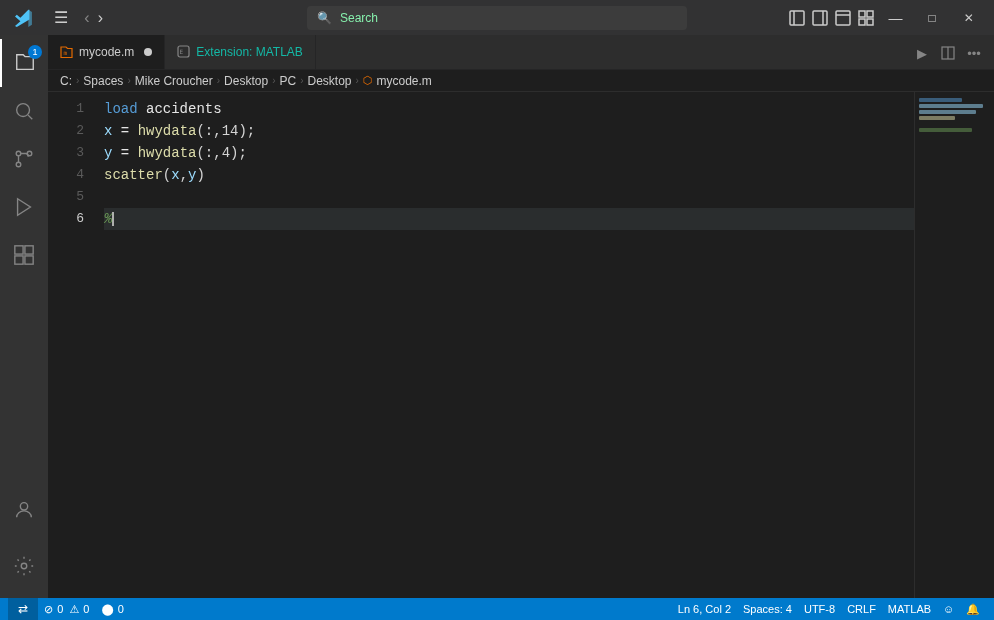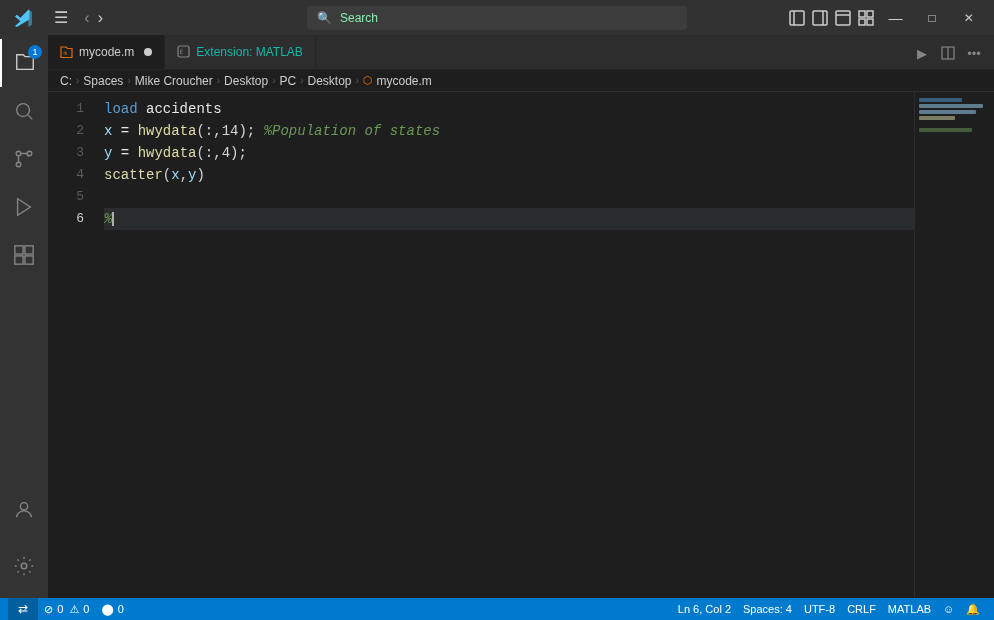--- a/index.html
+++ b/index.html
@@ -505,21 +505,21 @@
         <div class="line-num" style="color:#cccccc;">6</div>
       </div>
 
       <div id="code-content">
 
         <div class="code-line">
           <span class="kw">load</span><span class="plain"> accidents</span>
         </div>
 
         <div class="code-line">
-          <span class="var">x</span><span class="plain"> = </span><span class="fn">hwydata</span><span class="punc">(:,14); </span><span class="cmt">%Population of states</span>
+          <span class="var">x</span><span class="plain"> = </span><span class="fn">hwydata</span><span class="punc">(:,14); </span>
         </div>
 
         <div class="code-line">
           <span class="var">y</span><span class="plain"> = </span><span class="fn">hwydata</span><span class="punc">(:,4); </span>
         </div>
 
         <div class="code-line">
           <span class="fn">scatter</span><span class="punc">(</span><span class="var">x</span><span class="punc">,</span><span class="var">y</span><span class="punc">)</span>
         </div>
 

